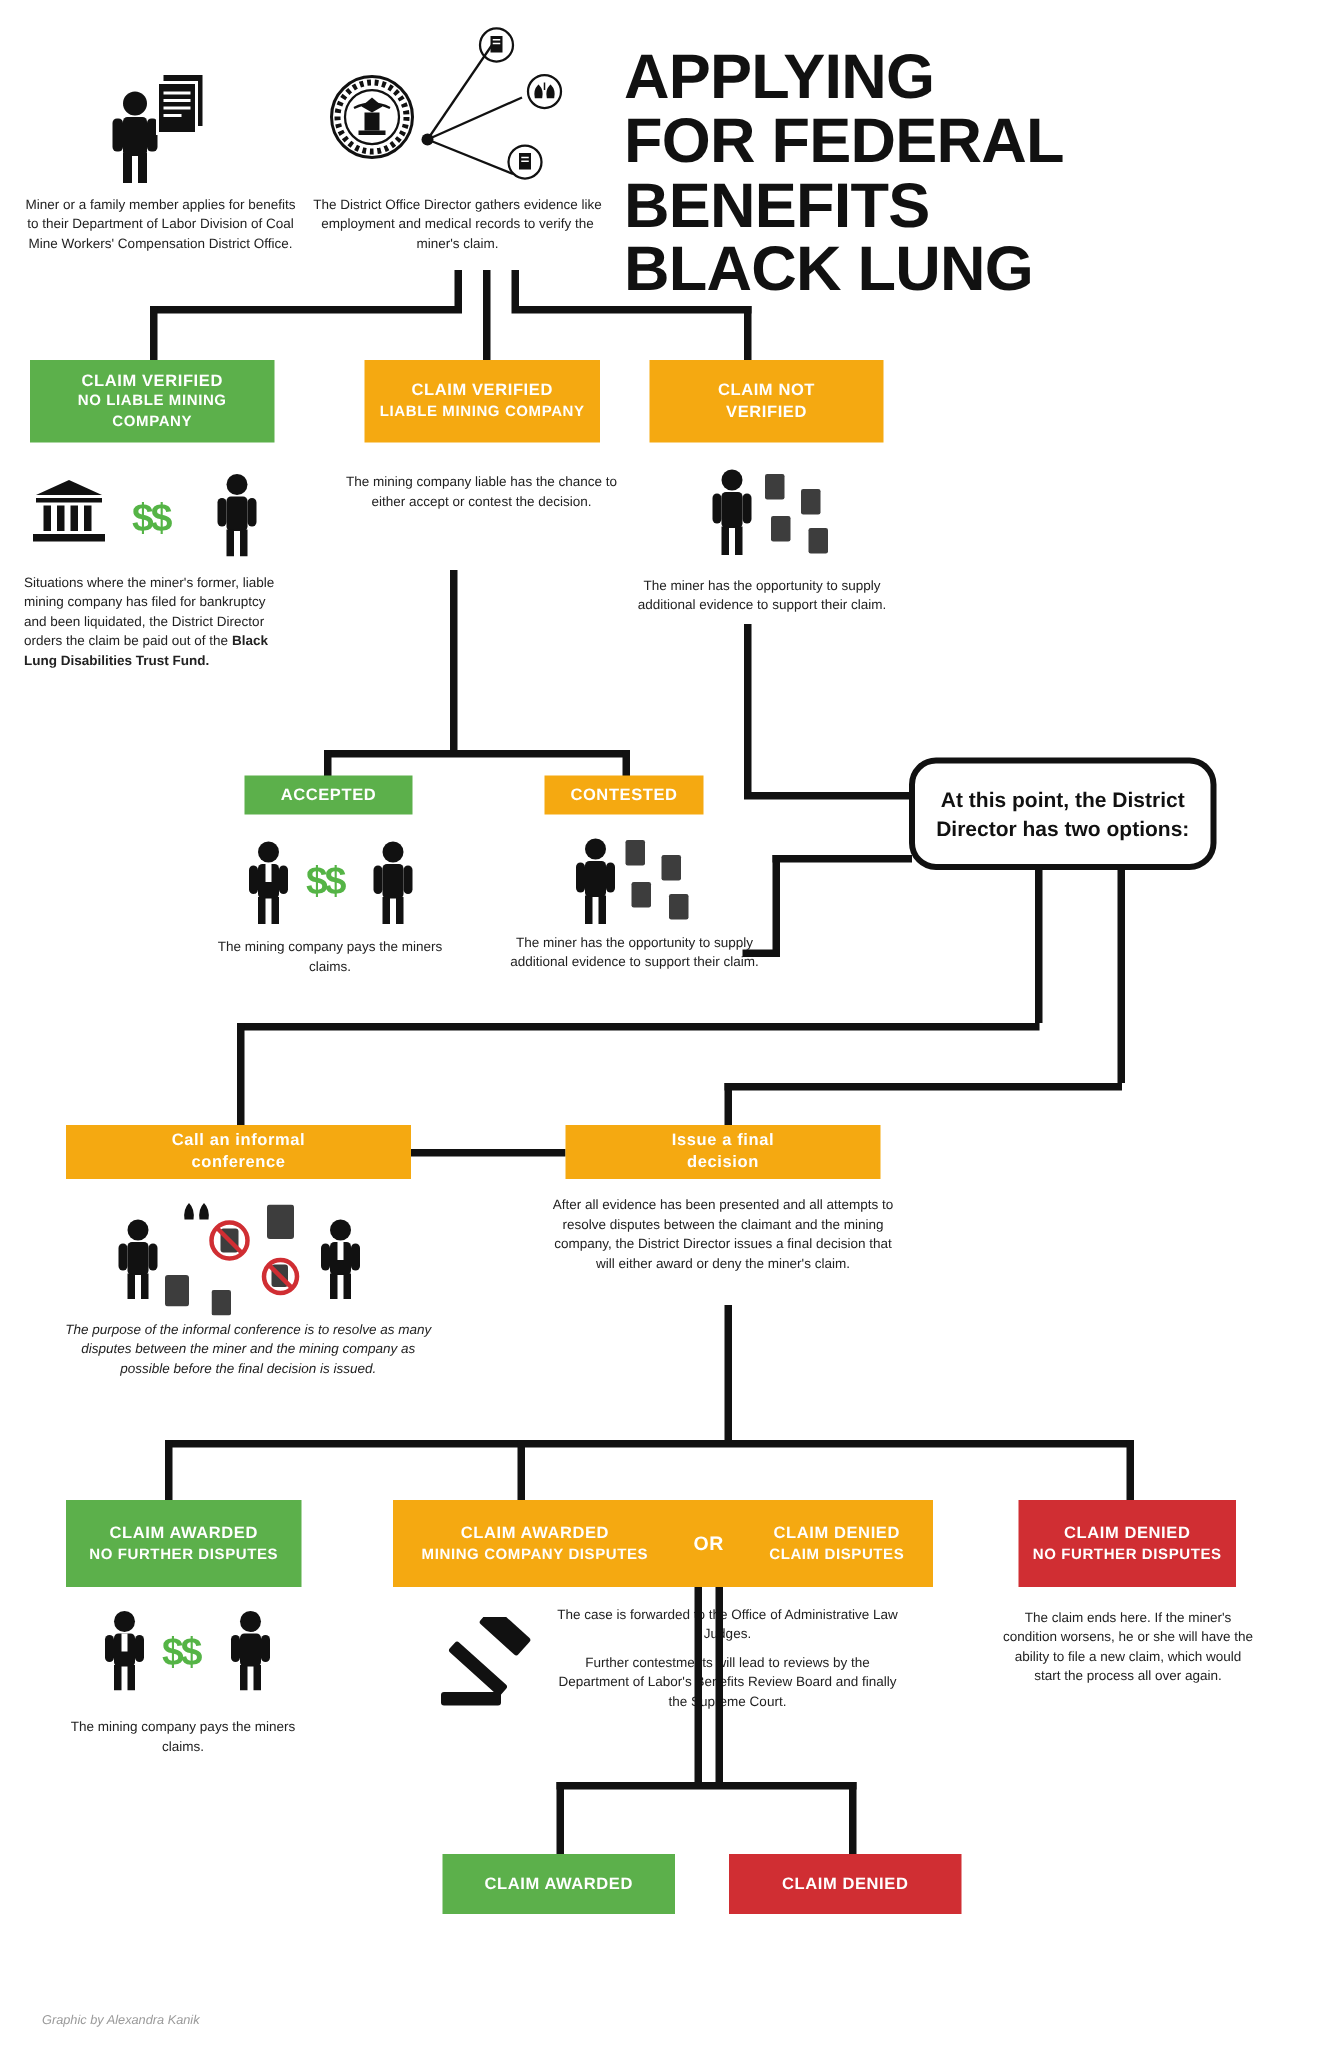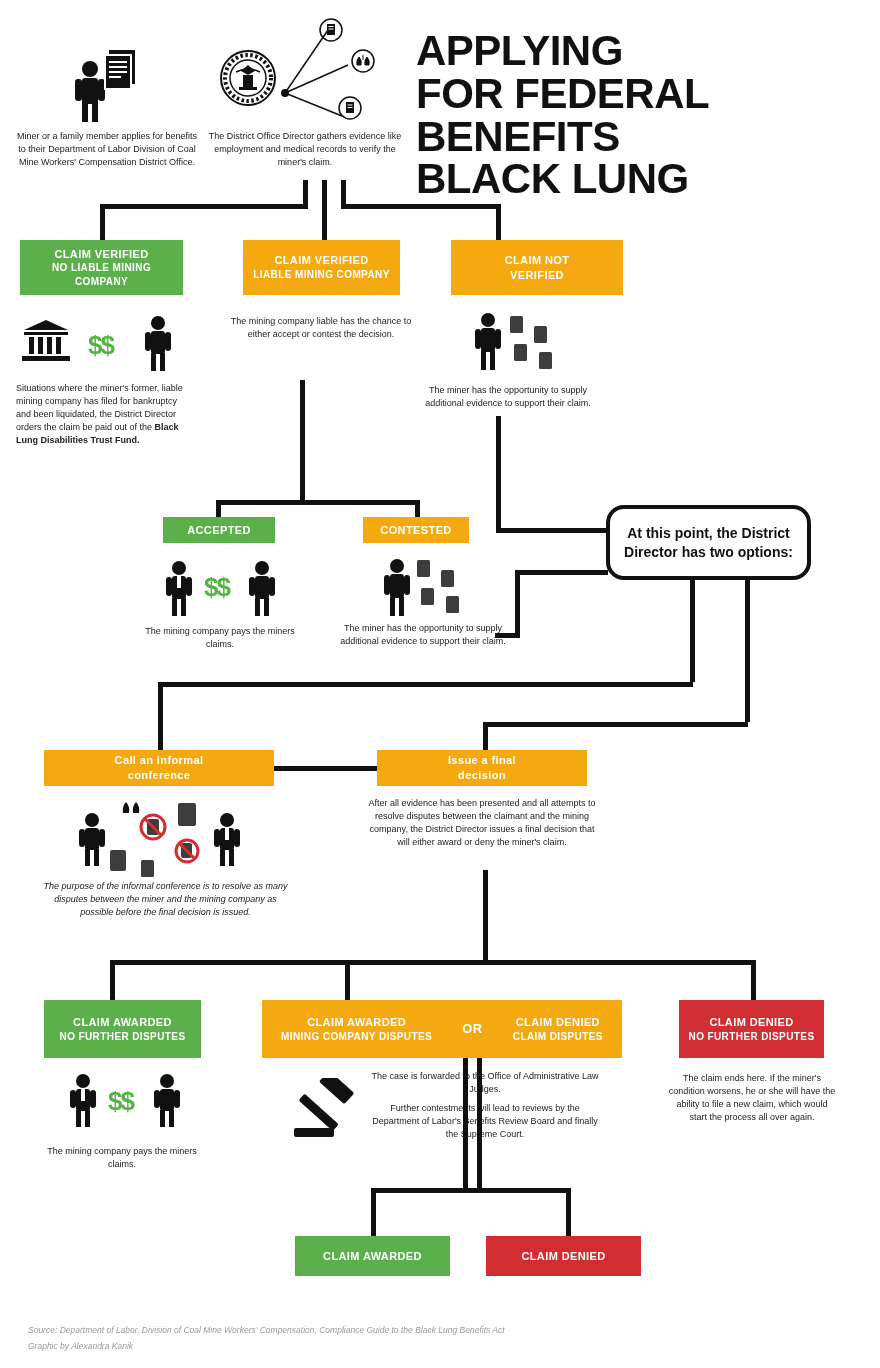--- a/index.html
+++ b/index.html
@@ -197,21 +197,21 @@
   <div class="box green" style="left:20px; top:240px; width:163px; height:55px;">
     <span class="l1">CLAIM VERIFIED</span>
     <span class="l2">NO LIABLE MINING COMPANY</span>
   </div>
 
   <div class="box orange" style="left:243px; top:240px; width:157px; height:55px;">
     <span class="l1">CLAIM VERIFIED</span>
     <span class="l2">LIABLE MINING COMPANY</span>
   </div>
 
-  <div class="box orange" style="left:451px; top:240px; width:172px; height:55px;">
+  <div class="box orange" style="left:433px; top:240px; width:156px; height:55px;">
     <span class="l1">CLAIM NOT</span>
     <span class="l1">VERIFIED</span>
   </div>
 
   <div class="icon" style="left:22px; top:320px;">
     <svg width="48" height="42" viewBox="0 0 48 42">
         <path d="M24 0 L46 10 H2 Z" fill="#111"></path>
         <rect x="2" y="12" width="44" height="3" fill="#111"></rect>
         <rect x="7" y="17" width="5" height="17" fill="#111"></rect>
         <rect x="16" y="17" width="5" height="17" fill="#111"></rect>
@@ -470,17 +470,16 @@
   <div class="ln lnv" style="left:566px; top:1188px; height:48px;"></div>
 
   <div class="box green" style="left:295px; top:1236px; width:155px; height:40px;">
     <span class="l1">CLAIM AWARDED</span>
   </div>
   <div class="box red" style="left:486px; top:1236px; width:155px; height:40px;">
     <span class="l1">CLAIM DENIED</span>
   </div>
 
   <div class="footer">
-    <div>Source: Department of Labor, Division of Coal Mine Workers' Compensation, Compliance Guide to the Black Lung Benefits Act</div>
     <div>Graphic by Alexandra Kanik</div>
   </div>
 
 </div>
 
 </body></html>

